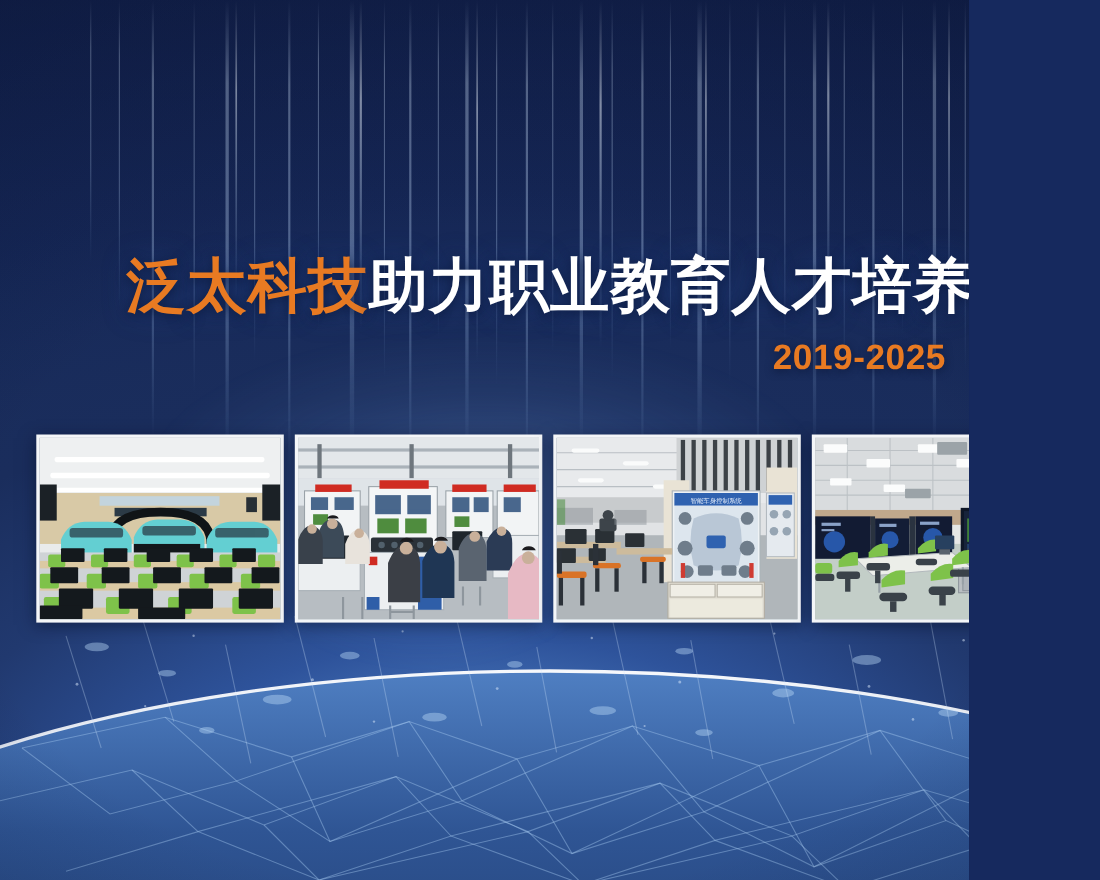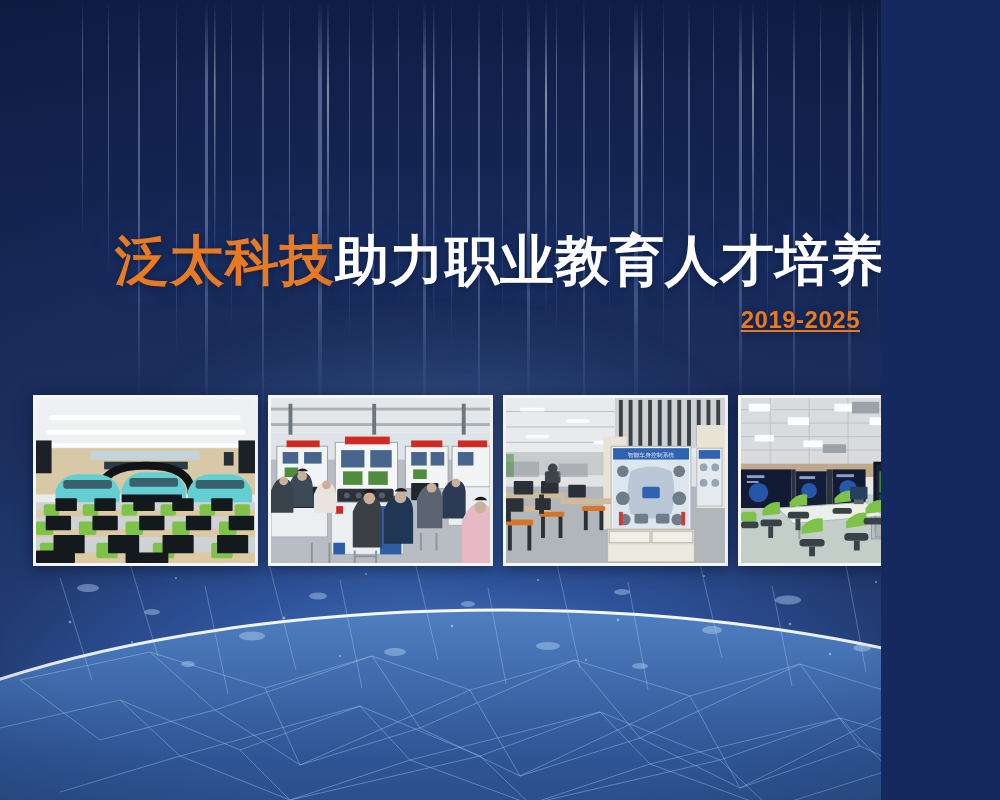--- a/index.html
+++ b/index.html
@@ -46,23 +46,22 @@
   .headline {
     font-size:54px; font-weight:700; line-height:1.06; letter-spacing:1px;
     white-space:nowrap;
     text-shadow:0 2px 10px rgba(8,20,52,.75), 0 0 26px rgba(40,80,160,.45);
   }
   .headline .brand { color:#e87a22; }
   .headline .rest  { color:#ffffff; }
   .subtitle {
     margin-top:17px; margin-right:140px;
     text-align:right;
-    color:#e87a22; font-size:24px; font-weight:700; letter-spacing:.5px;
+    color:#e87a22; font-size:32px; font-weight:700; letter-spacing:.5px;
     text-shadow:0 2px 8px rgba(8,20,52,.7);
-    text-decoration:underline;
   }
 
   
   .gallery { position:absolute; left:33px; top:395px; width:936px; display:flex; gap:10px; }
   .photo-card {
     width:225px; height:171px;
     background:#f4f6f8;
     padding:3px;
     box-shadow:0 3px 14px rgba(4,12,36,.5);
   }

